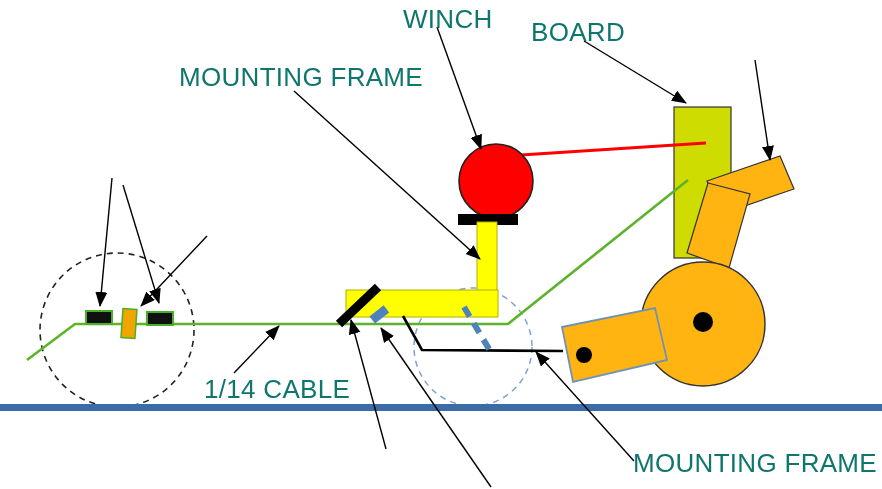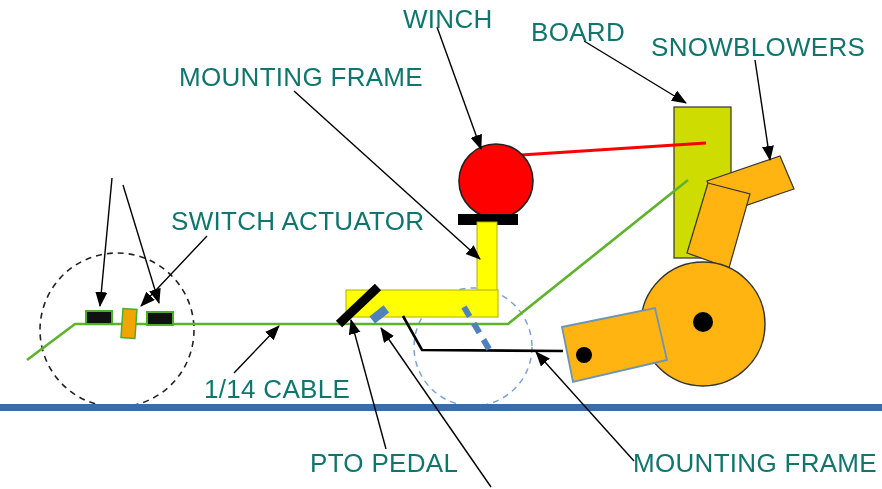--- a/index.html
+++ b/index.html
@@ -80,19 +80,16 @@
       <line x1="207" y1="236" x2="141" y2="306" marker-end="url(#arrow)"></line>
       <line x1="234" y1="373" x2="279" y2="326" marker-end="url(#arrow)"></line>
       <line x1="386" y1="449" x2="351" y2="320" marker-end="url(#arrow)"></line>
       <line x1="491" y1="487" x2="381" y2="328" marker-end="url(#arrow)"></line>
       <line x1="634" y1="461" x2="536" y2="352" marker-end="url(#arrow)"></line>
     </g>
   </svg>
 
   <div class="lbl" style="left:403px;top:6px">WINCH</div>
   <div class="lbl" style="left:531px;top:19px">BOARD</div>
-  <div class="lbl" style="left:651px;top:34px">SNOWBLOWERS</div>
   <div class="lbl" style="left:179px;top:64px">MOUNTING FRAME</div>
-  <div class="lbl" style="left:171px;top:208px">SWITCH ACTUATOR</div>
   <div class="lbl" style="left:204px;top:376px">1/14 CABLE</div>
-  <div class="lbl" style="left:310px;top:450px">PTO PEDAL</div>
   <div class="lbl" style="left:633px;top:450px">MOUNTING FRAME</div>
 </div>
 
 </body></html>

